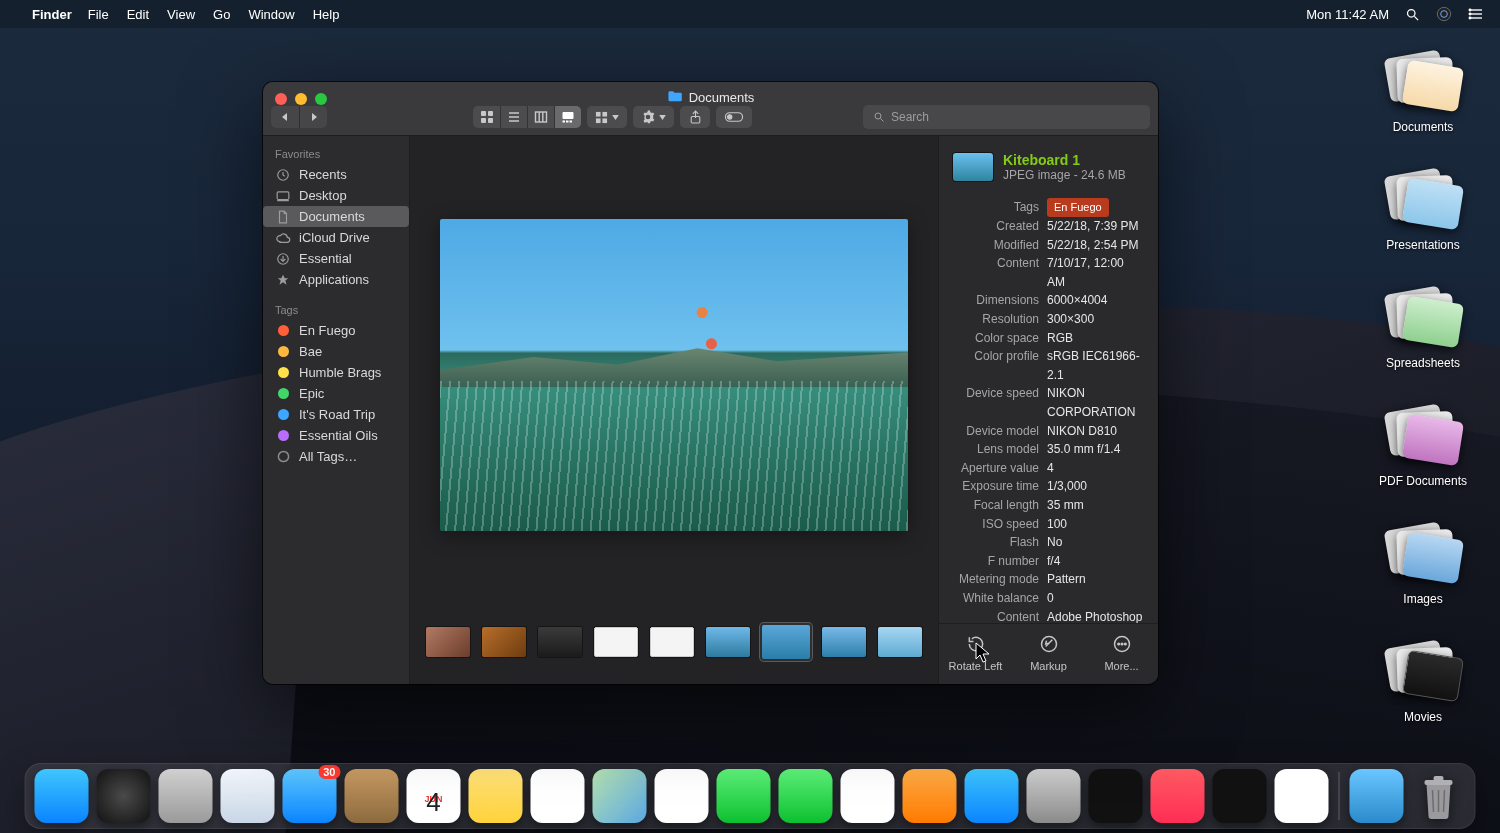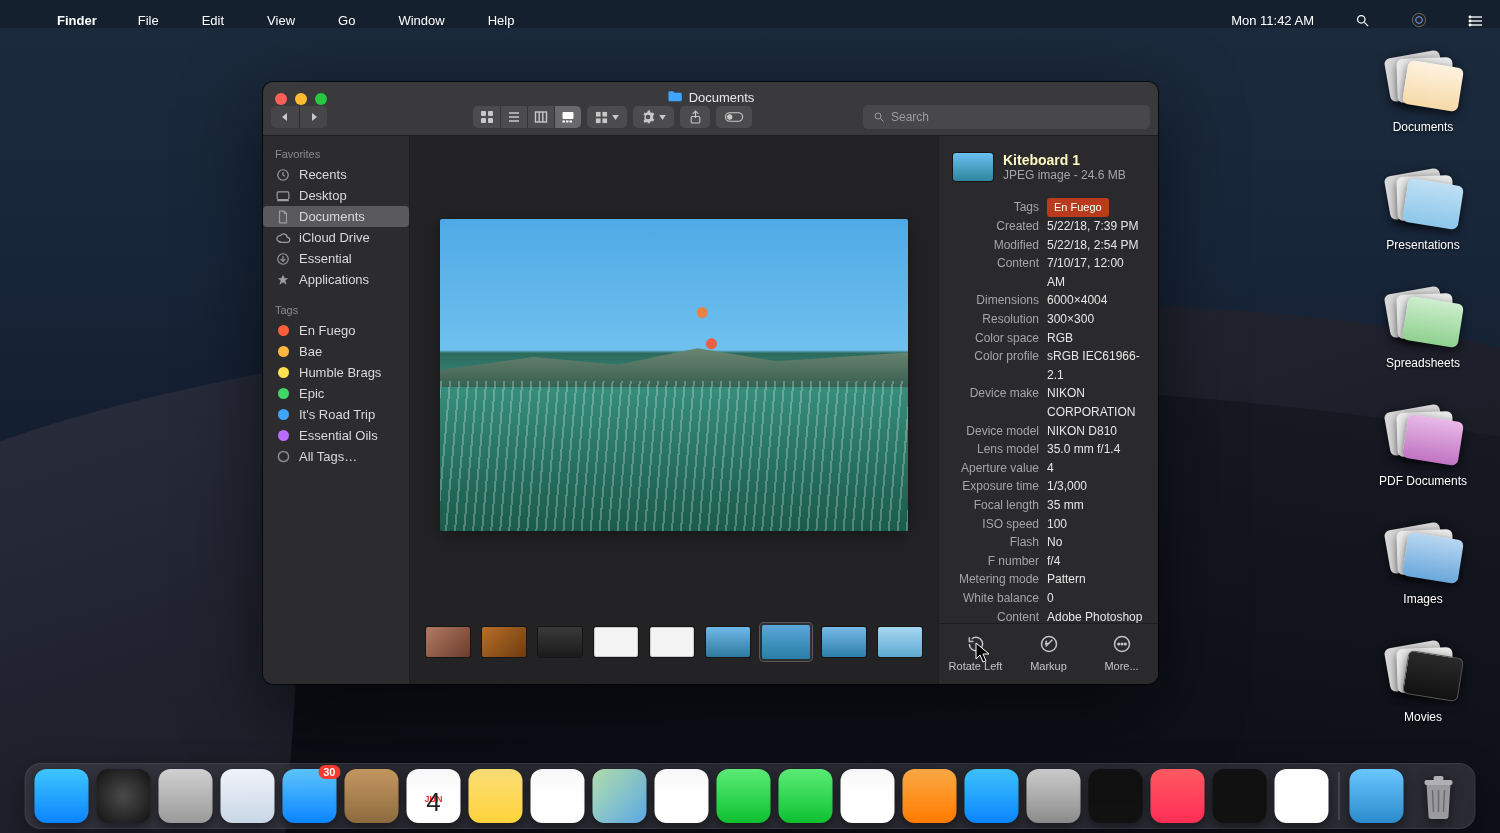--- a/index.html
+++ b/index.html
@@ -30,24 +30,23 @@
   position:absolute; left:20%; right:-30%; bottom:-80px; height:520px;
   background: linear-gradient(185deg, #171924 0%, #0c0e15 80%);
   border-radius: 50% 50% 0 0 / 28% 35% 0 0;
   transform: rotate(4deg);
 }
 
 
 .menubar {
   position:absolute; top:0; left:0; right:0; height:28px;
   background: rgba(0,0,0,0.22);
-  display:flex; align-items:flex-end; color:#fff; font-size:13px;
+  display:flex; align-items:center; color:#fff; font-size:13px;
   padding: 0 16px;
   z-index: 50;
-  gap: 25px;
 }
 .menubar .apple { font-size:15px; margin-right:16px; }
 .menubar .app-name { font-weight:700; margin-right:16px; }
 .menubar .menu-item { margin-right:18px; cursor:default; }
 .menubar .spacer { flex:1; }
 .menubar .right-item { margin-left:16px; display:flex; align-items:center; }
 .menubar .clock { font-weight:500; }
 .menubar svg { display:block; }
 
 
@@ -164,21 +163,21 @@
 .thumb.t5{background:#f4f4f4; border:1px solid #ccc;}
 .thumb.t6{background:linear-gradient(180deg,#6fb9ea,#2d7a9e);}
 .thumb.t7{background:linear-gradient(180deg,#5aa7da,#2a7ea7);}
 .thumb.t8{background:linear-gradient(180deg,#78b9e8,#2c7fa9);}
 .thumb.t9{background:linear-gradient(180deg,#a6d6f1,#5faad2);}
 .thumb.selected{ box-shadow:0 0 0 2px #2f2f31, 0 0 0 3px #5a5a5c; background:linear-gradient(180deg,#5aa7da,#2a7ea7); width:48px; height:34px;}
 
 .inspector { width:220px; background:#2a2a2c; border-left:1px solid #1e1e1f; color:#d8d8d8; display:flex; flex-direction:column; font-size:12px; }
 .insp-head { display:flex; gap:10px; padding:16px 14px 10px; align-items:center;}
 .insp-head .mini { width:40px; height:28px; border-radius:3px; background:linear-gradient(180deg,#6ac0ef,#2d859e); box-shadow:0 0 0 1px rgba(0,0,0,.5);}
-.insp-title { font-weight:700; font-size:14px; color:#fef9c3;}
+.insp-title { font-weight:700; font-size:14px; color:#84cc16;}
 .insp-sub { color:#a5a5a7; font-size:12px;}
 .meta { padding:6px 14px 10px; flex:1; overflow:hidden;}
 .meta-row { display:flex; gap:8px; line-height:1.55; }
 .meta-row .k { width:86px; text-align:right; color:#a5a5a7; flex-shrink:0;}
 .meta-row .v { color:#e6e6e6; word-break:break-word;}
 .tagchip { display:inline-block; padding:1px 7px; border-radius:3px; font-size:11px; color:#fff;}
 .quick { display:flex; border-top:1px solid #1e1e1f; }
 .quick .q { flex:1; text-align:center; padding:10px 4px 12px; color:#c4c4c6; font-size:11px; display:flex; flex-direction:column; align-items:center; gap:6px;}
 .quick .q svg { color:#c4c4c6; }
 
@@ -540,21 +539,21 @@
               </div>
               <div class="meta-row">
                 <div class="k">Color space</div>
                 <div class="v">RGB</div>
               </div>
               <div class="meta-row">
                 <div class="k">Color profile</div>
                 <div class="v">sRGB IEC61966-2.1</div>
               </div>
               <div class="meta-row">
-                <div class="k">Device make</div>
+                <div class="k">Device speed</div>
                 <div class="v">NIKON CORPORATION</div>
               </div>
               <div class="meta-row">
                 <div class="k">Device model</div>
                 <div class="v">NIKON D810</div>
               </div>
               <div class="meta-row">
                 <div class="k">Lens model</div>
                 <div class="v">35.0 mm f/1.4</div>
               </div>

